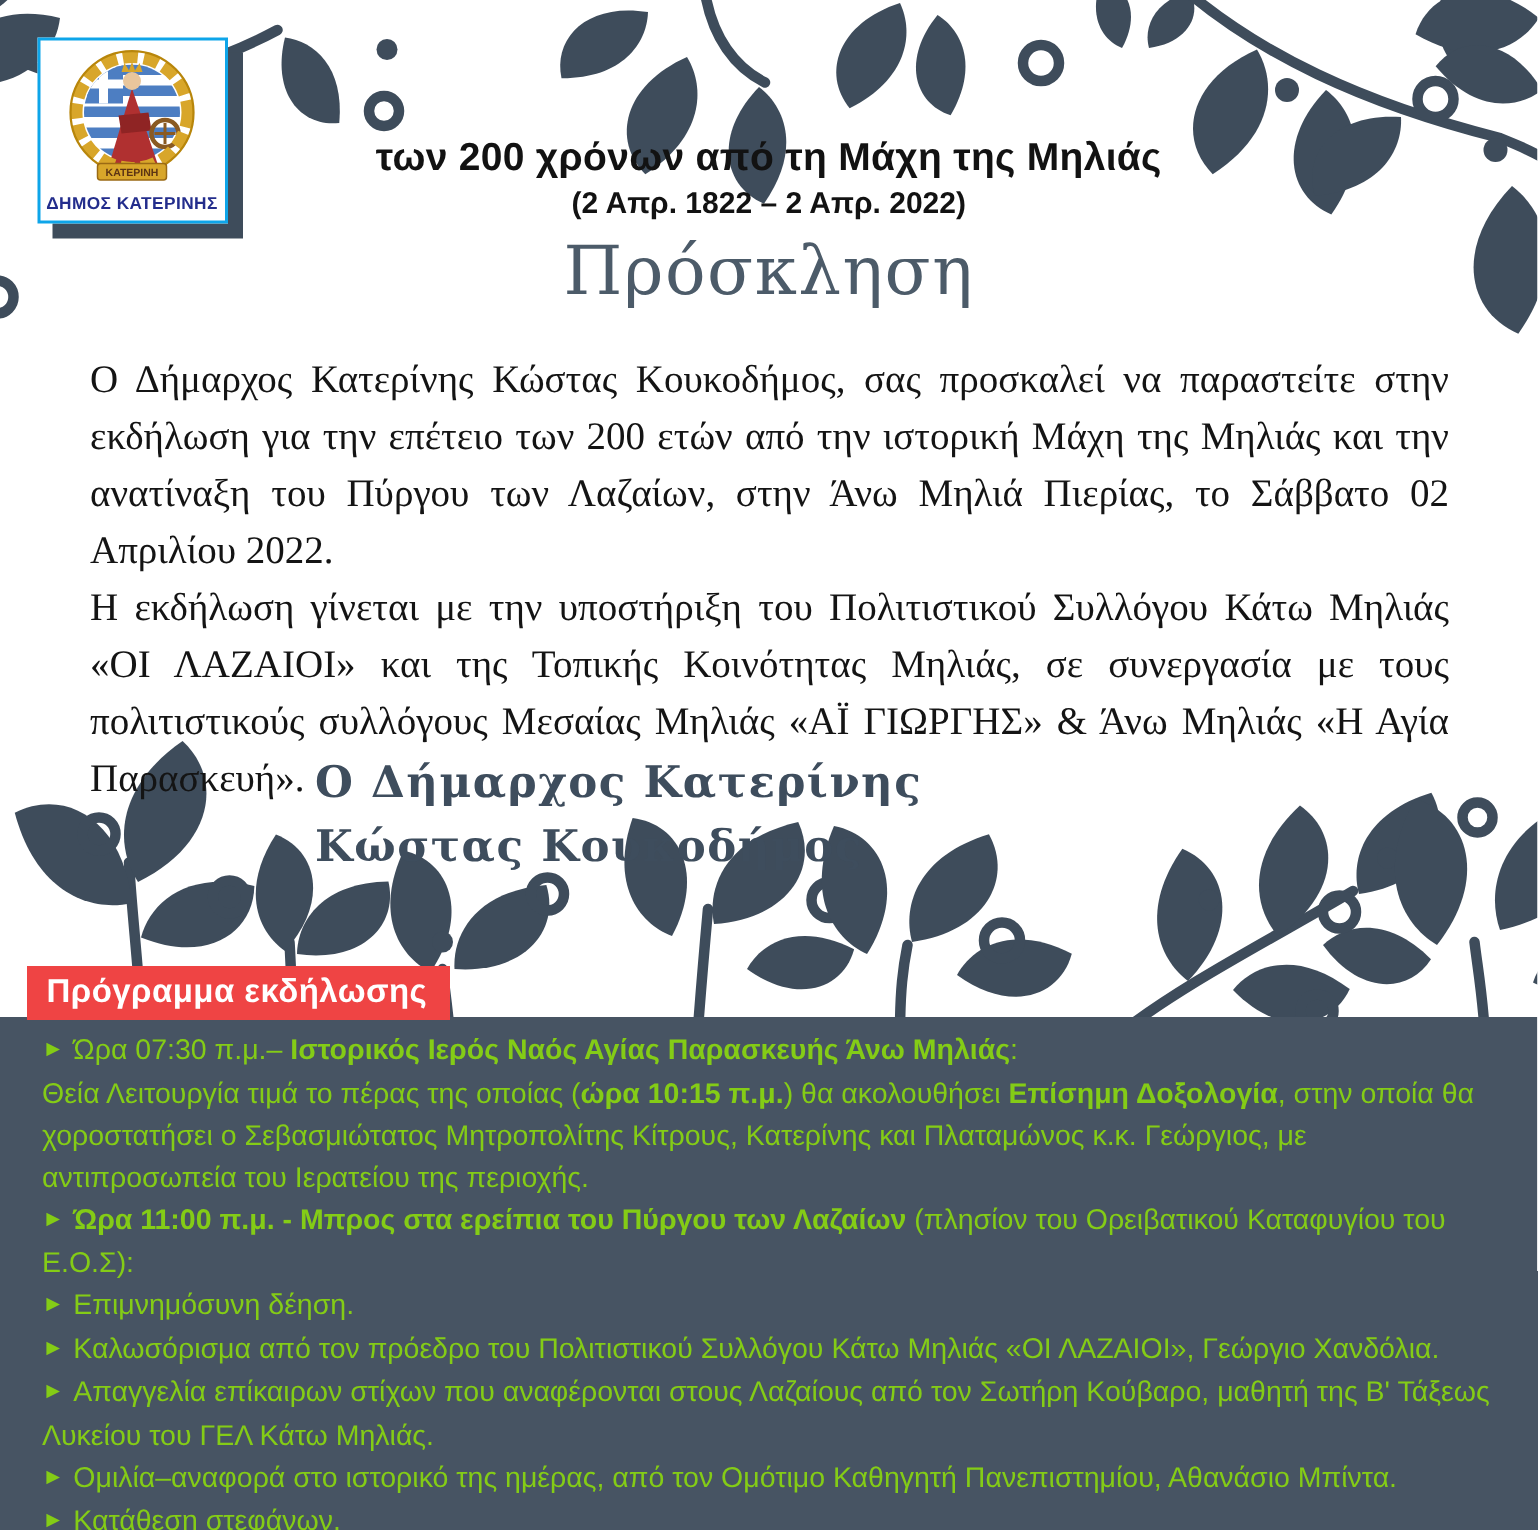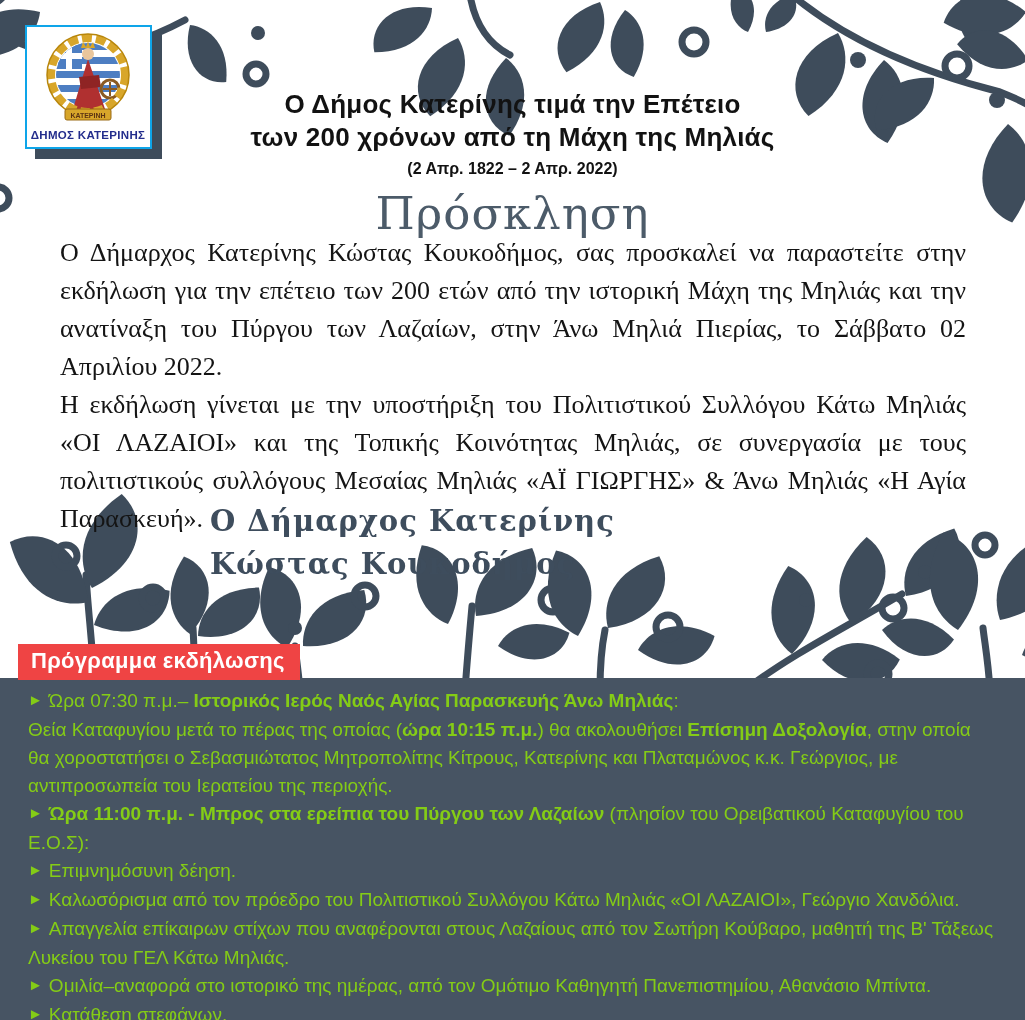--- a/index.html
+++ b/index.html
@@ -10,21 +10,21 @@
   .decor .ink{fill:#3e4c5b;}
   .decor .stem{fill:none;stroke:#3e4c5b;stroke-width:7;stroke-linecap:round;}
   .decor .ring{fill:none;stroke:#3e4c5b;stroke-width:7;}
   
   .logo{position:absolute;left:25px;top:25px;z-index:3;}
   .logo .shadow{position:absolute;left:10px;top:10px;width:127px;height:124px;background:#3e4c5b;}
   .logo .box{position:relative;width:123px;height:120px;background:#fff;border:2px solid #0ea5e9;}
   
   .header{position:absolute;left:0;top:88px;width:100%;text-align:center;z-index:2;color:#121212;}
   .ht1,.ht2{font-size:26px;font-weight:bold;line-height:33px;letter-spacing:.2px;}
-  .ht3{font-size:16px;font-weight:bold;line-height:30px;text-align:center;}
+  .ht3{font-size:20px;font-weight:bold;line-height:30px;text-align:center;}
   .heading{font-family:"DejaVu Serif",serif;font-weight:normal;font-size:45px;line-height:52px;
            color:#4c5b69;margin-top:4px;letter-spacing:1px;}
   
   .body-text{position:absolute;left:60px;top:234px;width:906px;z-index:2;
              font-family:"Liberation Serif",serif;font-size:26px;line-height:38px;color:#141414;
              text-align:justify;}
   .body-text p{margin:0;}
   
   .signature{position:absolute;left:0;top:500px;width:100%;box-sizing:border-box;padding-left:210px;
              text-align:left;z-index:2;font-family:"DejaVu Serif",serif;font-weight:bold;
@@ -175,42 +175,41 @@
 
         <rect x="38" y="82" width="46" height="11" rx="2" fill="#d8a62a" stroke="#9a6a14" stroke-width="1"></rect>
         <text x="61" y="90.5" text-anchor="middle" font-size="7" font-weight="bold" fill="#5c3414" font-family="Liberation Sans, sans-serif">ΚΑΤΕΡΙΝΗ</text>
 
         <text x="61" y="112" text-anchor="middle" font-size="11.5" font-weight="bold" fill="#232d8c" font-family="Liberation Sans, sans-serif" letter-spacing="0.3">ΔΗΜΟΣ ΚΑΤΕΡΙΝΗΣ</text>
       </svg>
     </div>
   </div>
 
   <div class="header">
-    <div class="ht1">Ο Δήμος Κατερίνης τιμά την Επέτειο</div>
     <div class="ht2">των 200 χρόνων από τη Μάχη της Μηλιάς</div>
     <div class="ht3">(2 Απρ. 1822 – 2 Απρ. 2022)</div>
     <div class="heading">Πρόσκληση</div>
   </div>
 
   <div class="body-text">
     <p>Ο Δήμαρχος Κατερίνης Κώστας Κουκοδήμος, σας προσκαλεί να παραστείτε στην εκδήλωση για την επέτειο των 200 ετών από την ιστορική Μάχη της Μηλιάς και την ανατίναξη του Πύργου των Λαζαίων, στην Άνω Μηλιά Πιερίας, το Σάββατο 02 Απριλίου 2022.</p>
     <p>Η εκδήλωση γίνεται με την υποστήριξη του Πολιτιστικού Συλλόγου Κάτω Μηλιάς «ΟΙ ΛΑΖΑΙΟΙ» και της Τοπικής Κοινότητας Μηλιάς, σε συνεργασία με τους πολιτιστικούς συλλόγους Μεσαίας Μηλιάς «ΑΪ ΓΙΩΡΓΗΣ» &amp; Άνω Μηλιάς «Η Αγία Παρασκευή».</p>
   </div>
 
   <div class="signature">
     <div>Ο Δήμαρχος Κατερίνης</div>
     <div>Κώστας Κουκοδήμος</div>
   </div>
 
   <div class="program-tab">Πρόγραμμα εκδήλωσης</div>
 
   <div class="program-panel">
     <div id="program-list">
         <div class="program-item"><span class="bullet">►</span><span>Ώρα 07:30 π.μ.– </span><span class="bold">Ιστορικός Ιερός Ναός Αγίας Παρασκευής Άνω Μηλιάς</span><span>:</span></div>
-        <div class="program-item"><span>Θεία Καταφυγίου μετά το πέρας της οποίας (</span><span class="bold">ώρα 10:15 π.μ.</span><span>) θα ακολουθήσει </span><span class="bold">Επίσημη Δοξολογία</span><span>, στην οποία θα χοροστατήσει ο Σεβασμιώτατος Μητροπολίτης Κίτρους, Κατερίνης και Πλαταμώνος κ.κ. Γεώργιος, με αντιπροσωπεία του Ιερατείου της περιοχής.</span></div>
+        <div class="program-item"><span>Θεία Λειτουργία τιμά το πέρας της οποίας (</span><span class="bold">ώρα 10:15 π.μ.</span><span>) θα ακολουθήσει </span><span class="bold">Επίσημη Δοξολογία</span><span>, στην οποία θα χοροστατήσει ο Σεβασμιώτατος Μητροπολίτης Κίτρους, Κατερίνης και Πλαταμώνος κ.κ. Γεώργιος, με αντιπροσωπεία του Ιερατείου της περιοχής.</span></div>
         <div class="program-item"><span class="bullet">►</span><span class="bold">Ώρα 11:00 π.μ. - Μπρος στα ερείπια του Πύργου των Λαζαίων</span><span> (πλησίον του Ορειβατικού Καταφυγίου του Ε.Ο.Σ):</span></div>
         <div class="program-item"><span class="bullet">►</span><span>Επιμνημόσυνη δέηση.</span></div>
         <div class="program-item"><span class="bullet">►</span><span>Καλωσόρισμα από τον πρόεδρο του Πολιτιστικού Συλλόγου Κάτω Μηλιάς «ΟΙ ΛΑΖΑΙΟΙ», Γεώργιο Χανδόλια.</span></div>
         <div class="program-item"><span class="bullet">►</span><span>Απαγγελία επίκαιρων στίχων που αναφέρονται στους Λαζαίους από τον Σωτήρη Κούβαρο, μαθητή της Β' Τάξεως Λυκείου του ΓΕΛ  Κάτω Μηλιάς.</span></div>
         <div class="program-item"><span class="bullet">►</span><span>Ομιλία–αναφορά στο ιστορικό της ημέρας, από τον Ομότιμο Καθηγητή Πανεπιστημίου, Αθανάσιο Μπίντα.</span></div>
         <div class="program-item"><span class="bullet">►</span><span>Κατάθεση στεφάνων.</span></div>
       </div>
   </div>
 
 </div>

